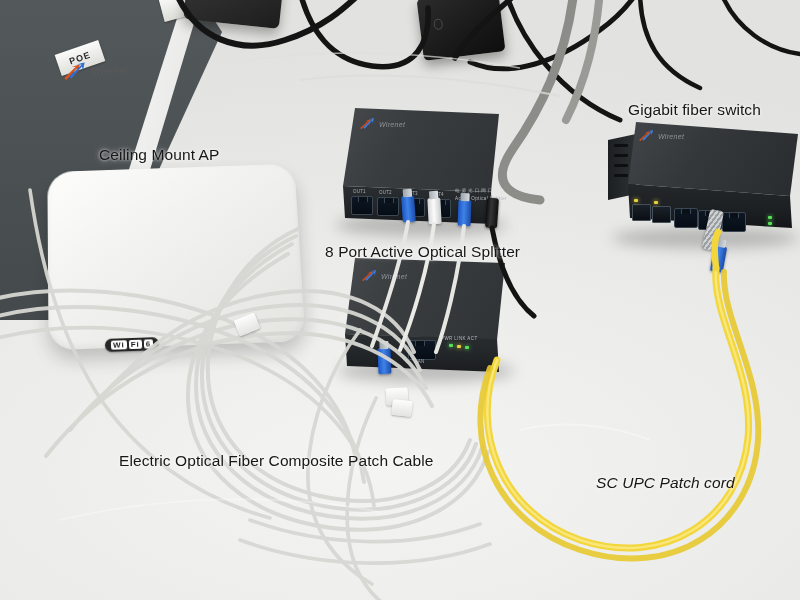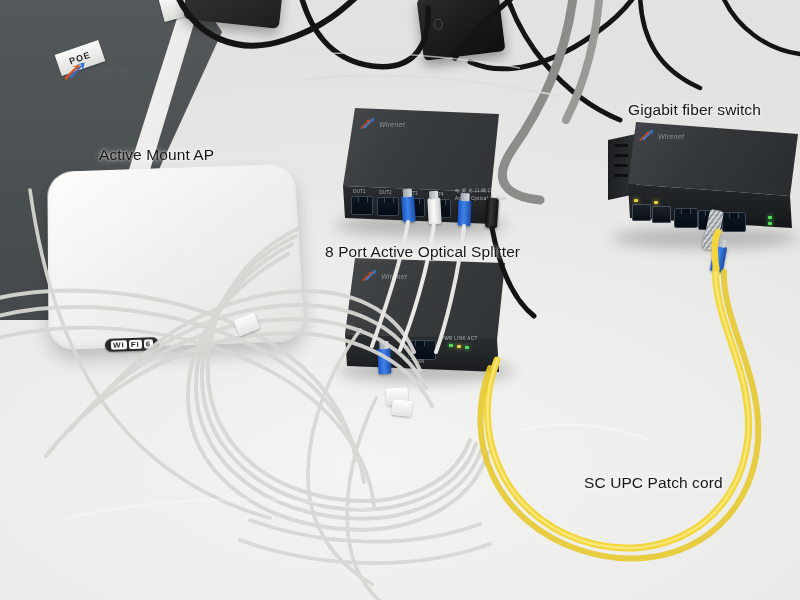--- a/index.html
+++ b/index.html
@@ -350,18 +350,19 @@
 
     <path d="M716,268 C714,250 714,240 718,232" stroke="#f2d63c" stroke-width="6.5" fill="none" stroke-linecap="round"></path>
 
     <path d="M520,430 C560,420 610,424 650,440" stroke="#ffffff" stroke-width="2" fill="none" opacity=".35"></path>
     <path d="M60,520 C160,496 280,492 380,512" stroke="#ffffff" stroke-width="2" fill="none" opacity=".3"></path>
   </svg>
 
   <div class="cable-label" style="left:236px;top:316px;transform:rotate(-22deg);"></div>
   <div class="cable-label" style="left:392px;top:400px;transform:rotate(6deg);width:20px;height:16px;"></div>
 
-  <div class="ann" style="left:99px;top:146px;">Active Mount AP</div>
+  <div class="ann" style="left:99px;top:146px;">Ceiling Mount AP</div>
   <div class="ann" style="left:628px;top:101px;">Gigabit fiber switch</div>
   <div class="ann" style="left:325px;top:243px;">8 Port Active Optical Splitter</div>
-  <div class="ann" style="left:584px;top:474px;">SC UPC Patch cord</div>
+  <div class="ann" style="left:119px;top:452px;">Electric Optical Fiber Composite Patch Cable</div>
+  <div class="ann" style="left:596px;top:474px;font-style:italic;">SC UPC Patch cord</div>
 
 </div>
 
 </body></html>

